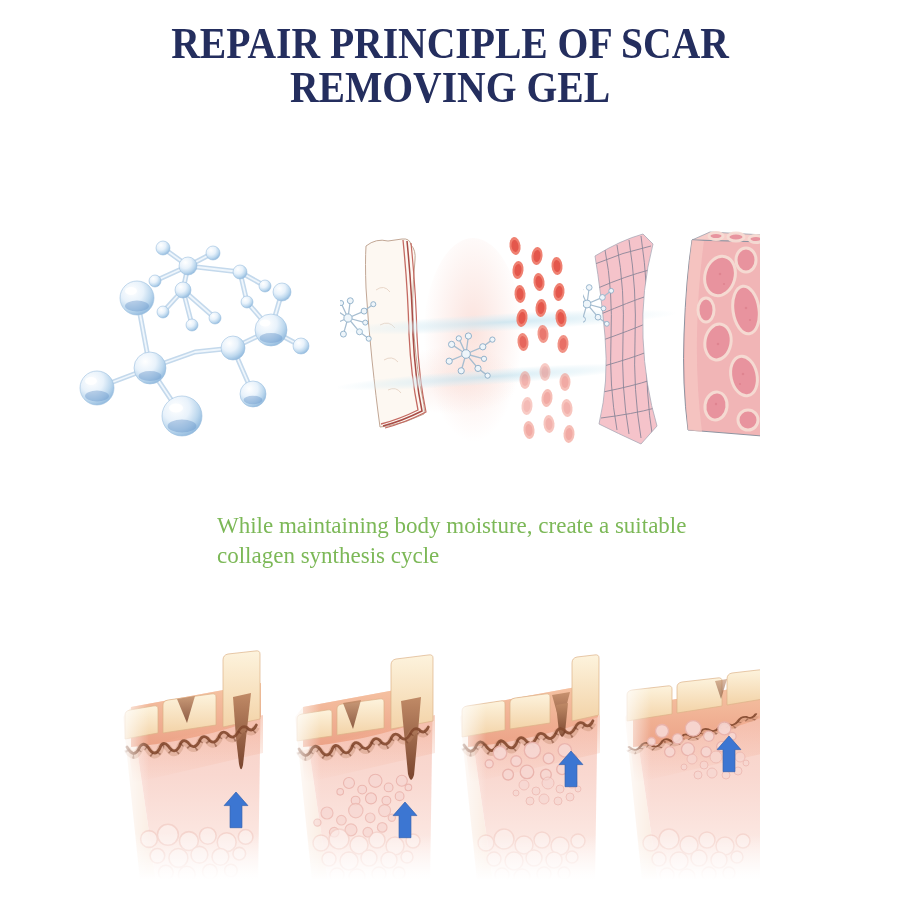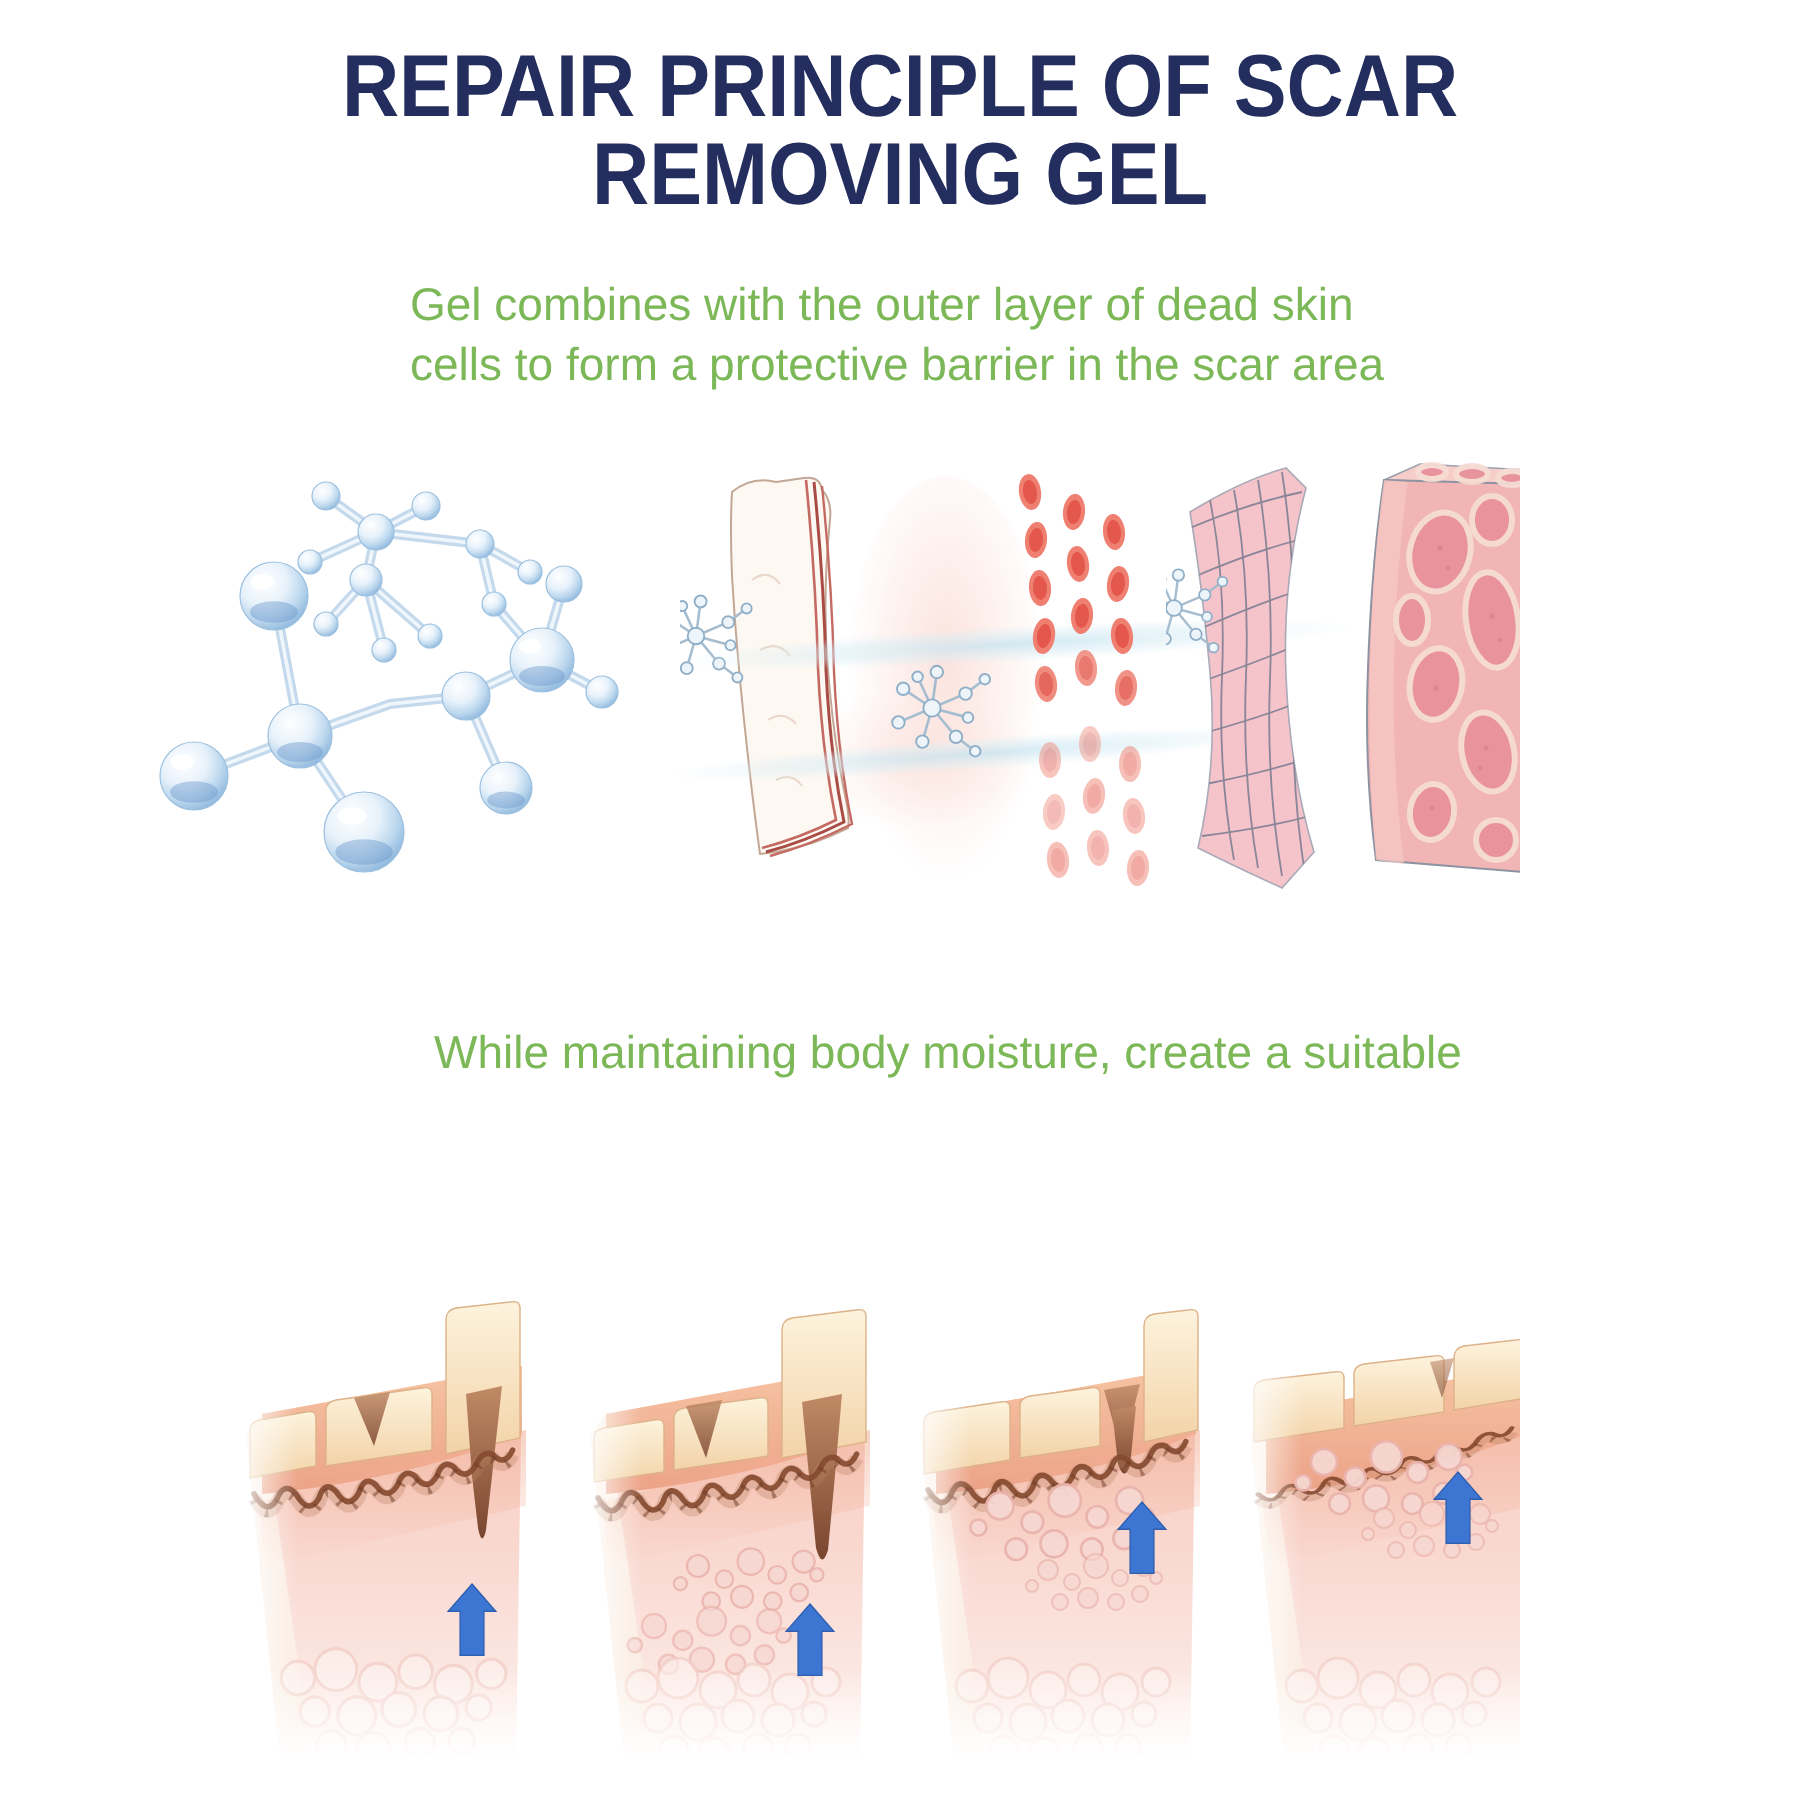--- a/index.html
+++ b/index.html
@@ -1,17 +1,17 @@
 <!DOCTYPE html>
 <html><head>
 <meta charset="utf-8">
 <style>
   html,body{margin:0;padding:0;background:#fff;}
   .canvas{position:relative;width:760px;height:900px;background:#fff;overflow:hidden;
-          font-family:Liberation Sans, sans-serif;}
+          font-family:Liberation Serif, serif;}
   .title{position:absolute;left:0;top:22px;width:900px;text-align:center;
          font-size:44px;line-height:44px;font-weight:800;color:#242e5e;letter-spacing:0;
          transform:scaleX(.9);transform-origin:50% 0;margin:0;}
   .caption{position:absolute;left:205px;margin:0;font-size:23px;line-height:30px;
            font-weight:500;color:#7cb857;}
   .caption span{display:block;}
   .cap1{top:137px;}
   .cap2{top:511px;margin-left:12px;}
   .art{position:absolute;}
   .glow{position:absolute;border-radius:50%;}
@@ -134,24 +134,20 @@
       </g>
     </g>
   </defs>
 </svg>
 
 <div class="canvas">
 
   <h1 class="title"><span>REPAIR PRINCIPLE OF SCAR</span><br>
     <span>REMOVING GEL</span></h1>
 
-  <p class="caption cap1">
-    <span>Gel combines with the outer layer of dead skin</span>
-    <span>cells to form a protective barrier in the scar area</span>
-  </p>
 
   <div class="glow glow1"></div>
   <div class="glow glow2"></div>
 
   <svg class="art" style="left:55px;top:226px" width="268" height="236" viewBox="0 0 268 236">
     <path class="rods" d="M82,72 L95,142 M42,162 L95,142 M95,142 L127,190 M95,142 L140,126 M140,126 L178,122 M178,122 L216,104 M178,122 L198,168 M216,104 L227,66 M216,104 L246,120 M133,40 L108,22 M133,40 L158,27 M133,40 L185,46 M133,40 L128,64 M133,40 L100,55 M128,64 L108,86 M128,64 L137,99 M128,64 L160,92 M185,46 L210,60 M185,46 L192,76 M192,76 L216,104"></path>
     <path class="rods2" d="M82,72 L95,142 M42,162 L95,142 M95,142 L127,190 M95,142 L140,126 M140,126 L178,122 M178,122 L216,104 M178,122 L198,168 M216,104 L227,66 M216,104 L246,120 M133,40 L108,22 M133,40 L158,27 M133,40 L185,46 M133,40 L128,64 M133,40 L100,55 M128,64 L108,86 M128,64 L137,99 M128,64 L160,92 M185,46 L210,60 M185,46 L192,76 M192,76 L216,104"></path>
     <g>
       <circle class="sph" cx="82" cy="72" r="17"></circle>
         <ellipse cx="82" cy="80" rx="12" ry="5.4" fill="#6292c8" opacity=".4"></ellipse>
@@ -272,20 +268,21 @@
           <circle cx="58" cy="180" r="1.2"></circle>
         <circle cx="66" cy="60" r="1.1"></circle>
           <circle cx="92" cy="96" r="1.1"></circle>
           <circle cx="82" cy="160" r="1.1"></circle>
         </g>
     </g>
   </svg>
 
   <p class="caption cap2">
     <span>While maintaining body moisture, create a suitable</span>
+    <span>collagen synthesis cycle</span>
   </p>
 
   <svg class="art" style="left:115px;top:643px" width="175" height="245" viewBox="0 0 175 245">
     <polygon points="8,74 16,64 42,245 26,247" fill="#f8e0cd" opacity=".55"></polygon>
     <path d="M16,64 L146,40 L143,240 L42,245 Z" fill="url(#faceGrad)"></path>
     <path d="M16,64 L146,40 L146,74 C112,88 62,100 16,104 Z" fill="url(#epiGrad)" opacity=".95"></path>
     <path d="M14,108 L148,72 L148,110 L18,140 Z" fill="url(#subJunGrad)"></path>
     <path class="ridge" d="M10,96 L10,72 Q10,68 15,67 L38,63 Q43,62 43,66 L43,90 Z"></path>
     <path class="ridge" d="M48,90 L48,62 Q48,58 53,57 L96,51 Q101,50 101,54 L101,82 Z"></path>
     <path class="ridge" d="M108,84 L108,17 Q108,12 113,11 L140,8 Q145,7 145,11 L145,76 Z"></path>

